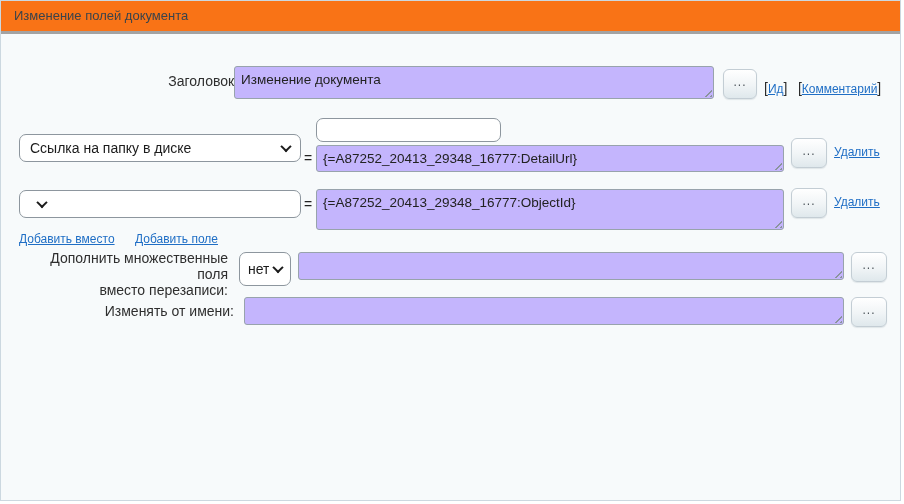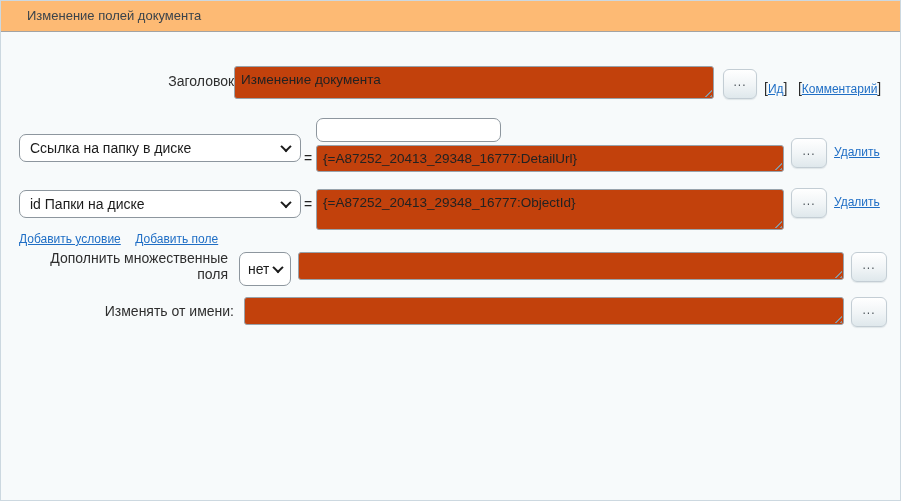--- a/index.html
+++ b/index.html
@@ -15,44 +15,44 @@
     position: relative;
     width: 901px;
     height: 501px;
     box-sizing: border-box;
     border: 1px solid #ccd8e0;
     background: #f7fafb;
   }
   .panel-header {
     height: 30px;
     line-height: 30px;
-    background: #fdba74;
-    border-bottom: 1px solid #a3a3a3;
-    padding-left: 26px;
+    background: #f97316;
+    border-bottom: 3px solid #a3a3a3;
+    padding-left: 13px;
     font-size: 13px;
     color: #3a434b;
   }
   .abs { position: absolute; box-sizing: border-box; }
   .label {
     font-size: 14px;
     color: #2e2e2e;
     text-align: right;
     line-height: 16px;
   }
   .ta-wrap {
     position: absolute;
     box-sizing: border-box;
   }
   .ta {
     width: 100%;
     height: 100%;
     box-sizing: border-box;
     border: 1px solid #98a3ac;
     border-radius: 3px;
-    background: #c2410c;
+    background: #c4b5fd;
     font-family: "Liberation Sans", sans-serif;
     font-size: 13.5px;
     color: #222;
     padding: 5px 14px 0 6px;
     resize: none;
     overflow: hidden;
     white-space: nowrap;
     outline: none;
     display: block;
   }
@@ -155,40 +155,40 @@
 
   <div class="ta-wrap" style="left:315px; top:144px; width:468px; height:27px;border-radius:10px;">
     <textarea class="ta" spellcheck="false" style="">{=A87252_20413_29348_16777:DetailUrl}</textarea>
     <div class="rh"></div>
   </div>
 
   <div class="abs dots-btn" style="left:790px; top:137px; width:36px; height:30px;">...</div>
   <a class="lnk abs" style="left:833px; top:144px;">Удалить</a>
 
   <div class="abs sel" style="left:18px; top:189px; width:282px; height:28px;">
-    <span class="sel-text">id Папки на диске</span>
     <span class="chev"></span>
   </div>
   <div class="abs eq" style="left:303px; top:195px;">=</div>
 
   <div class="ta-wrap" style="left:315px; top:188px; width:468px; height:41px;">
     <textarea class="ta" spellcheck="false" style="">{=A87252_20413_29348_16777:ObjectId}</textarea>
     <div class="rh"></div>
   </div>
 
   <div class="abs dots-btn" style="left:790px; top:187px; width:36px; height:30px;">...</div>
   <a class="lnk abs" style="left:833px; top:194px;">Удалить</a>
 
   <div class="abs" style="left:18px; top:228px; white-space:nowrap;">
-    <a class="lnk">Добавить условие</a>
-    <a class="lnk" style="margin-left:10px;">Добавить поле</a>
+    <a class="lnk">Добавить вместо</a>
+    <a class="lnk" style="margin-left:16px;">Добавить поле</a>
   </div>
 
   <div class="abs label" style="left:0; width:227px; top:249px;padding-left:16px;">
     <div>Дополнить множественные поля</div>
+    <div>вместо перезаписи:</div>
   </div>
 
   <div class="abs sel" style="left:238px; top:251px; width:52px; height:30px; padding:16px 8px;">
     <span class="sel-text">нет</span>
     <span class="chev" style="margin-left:5px;"></span>
   </div>
 
   <div class="ta-wrap" style="left:297px; top:251px; width:546px; height:28px;">
     <textarea class="ta" spellcheck="false" style=""></textarea>
     <div class="rh"></div>

